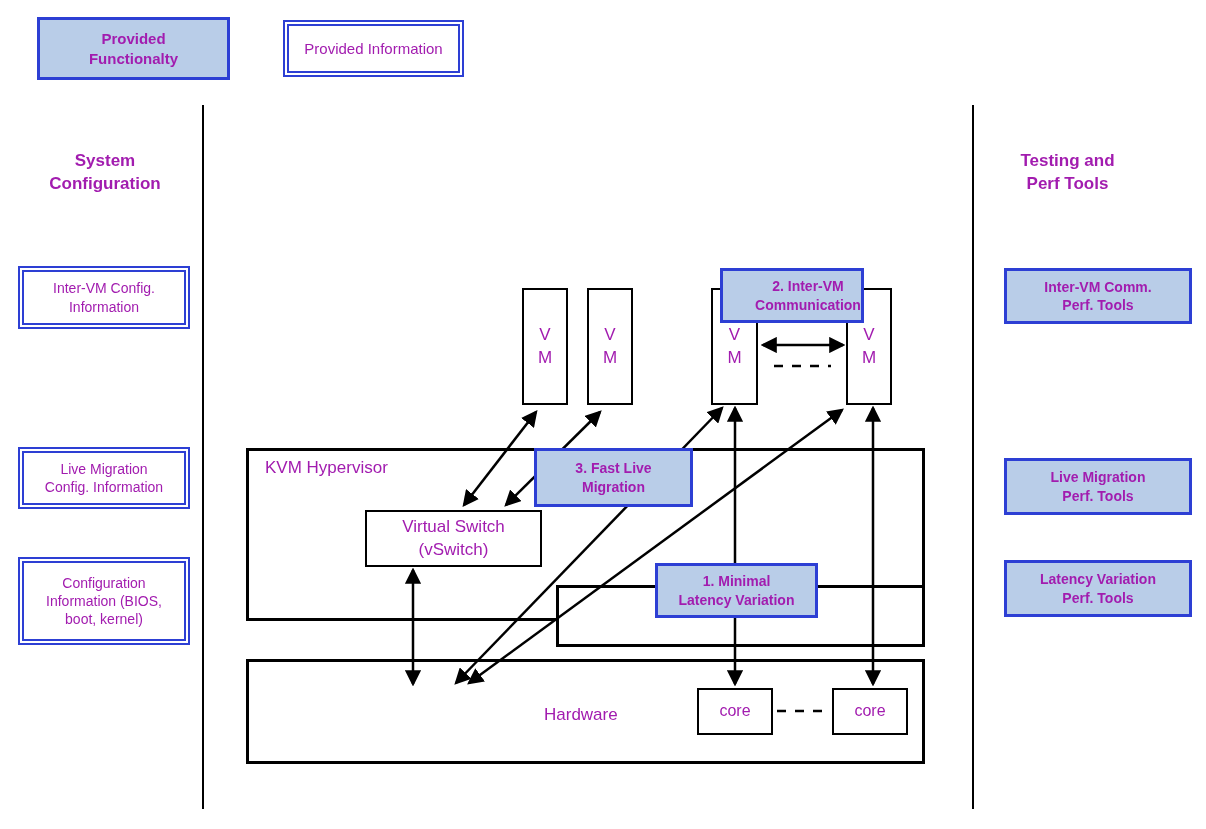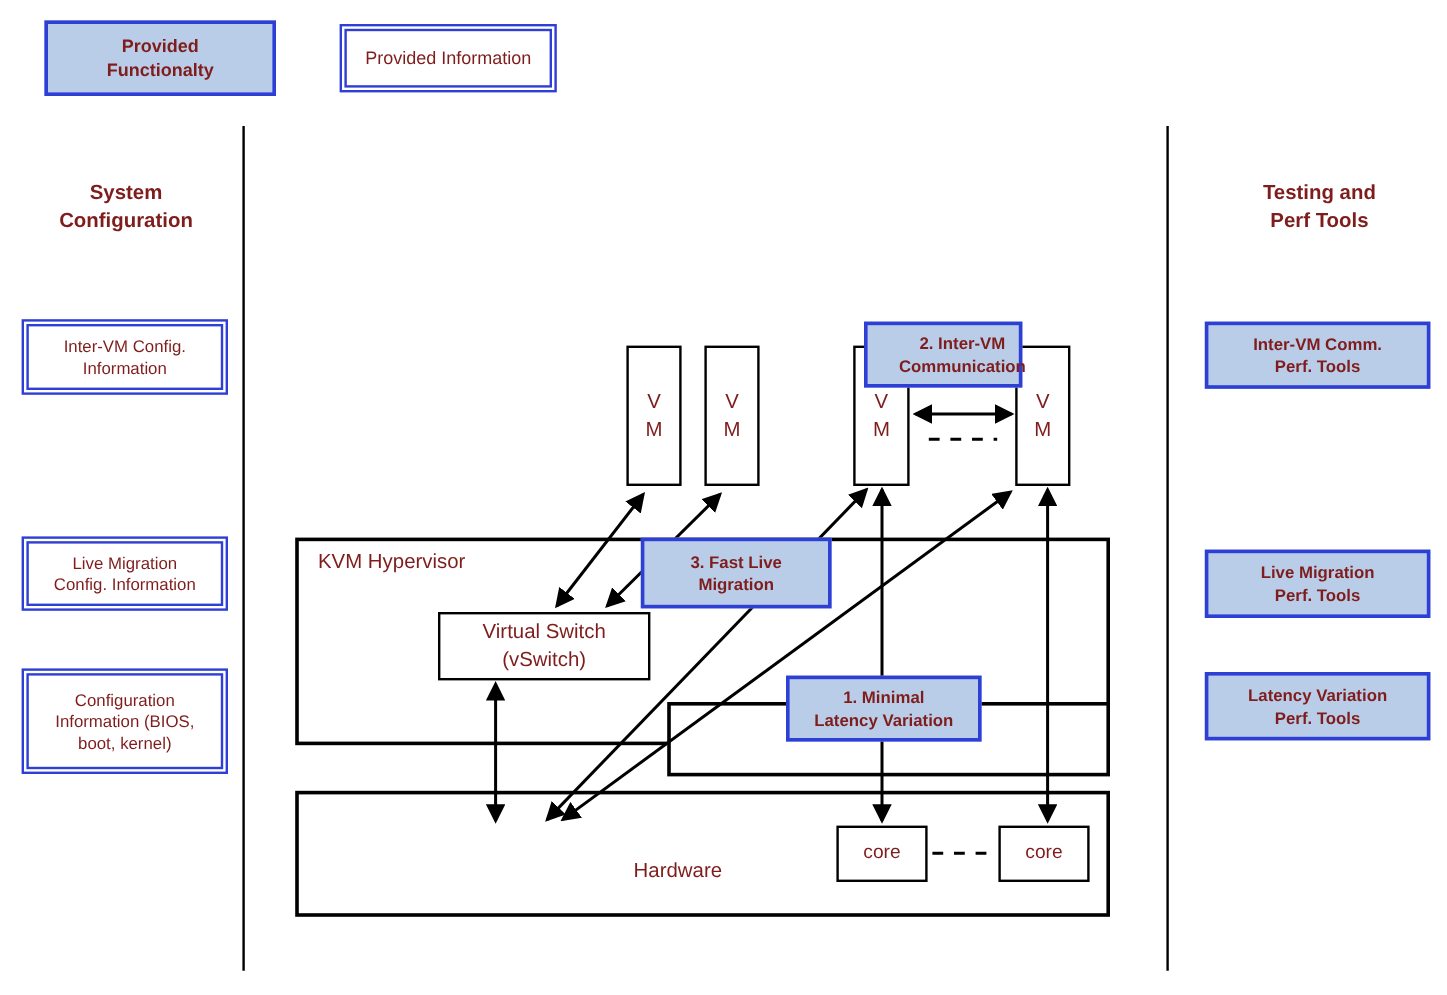--- a/index.html
+++ b/index.html
@@ -1,18 +1,18 @@
 <!DOCTYPE html>
 <html><head>
 <meta charset="utf-8">
 <style>
   html,body{margin:0;padding:0;background:#fff;}
   #canvas{
     position:relative;width:1206px;height:829px;background:#ffffff;
-    font-family:"Liberation Sans", sans-serif;color:#7f1d1d;overflow:hidden;
+    font-family:"Liberation Sans", sans-serif;color:#a21caf;overflow:hidden;
   }
   .box{
     position:absolute;box-sizing:border-box;display:flex;align-items:center;
     justify-content:center;text-align:center;white-space:pre-line;background:#fff;
     z-index:1;line-height:1.3;
   }
   .b2{border:2px solid #000;}
   .b3{border:3px solid #000;}
   .dbl{border:2px solid #2d3fd4;}
   .dbl::before{content:"";position:absolute;inset:2px;border:2px solid #2d3fd4;pointer-events:none;}
@@ -36,21 +36,21 @@
 
   <div class="box bluefill f15" style="left:37px;top:17px;width:193px;height:63px;">Provided
 Functionalty</div>
 
   <div class="box dbl f15" style="left:283px;top:20px;width:181px;height:57px;">Provided Information</div>
 
   <div class="hdr" style="left:15px;top:150px;width:180px;">System
 Configuration</div>
 
 
-  <div class="hdr" style="left:975px;top:150px;width:185px;margin-left:32px;">Testing and
+  <div class="hdr" style="left:975px;top:150px;width:185px;">Testing and
 Perf Tools</div>
 
   <div class="box dbl f14" style="left:18px;top:266px;width:172px;height:63px;">Inter-VM Config.
 Information</div>
 
   <div class="box dbl f14" style="left:18px;top:447px;width:172px;height:62px;">Live Migration
 Config. Information</div>
 
   <div class="box dbl f14" style="left:18px;top:557px;width:172px;height:88px;">Configuration
 Information (BIOS,
@@ -82,21 +82,21 @@
   </div>
 
   <div class="box b3" style="left:556px;top:585px;width:369px;height:62px;">
     <span class="inlabel" style="left:250px;top:12px;">e</span>
   </div>
 
   <div class="box b2 f17" style="left:365px;top:510px;width:177px;height:57px;">Virtual Switch
 (vSwitch)</div>
 
   <div class="box b3" style="left:246px;top:659px;width:679px;height:105px;">
-    <span class="inlabel" style="left:279px;top:42px;margin-top:11px;">Hardware</span>
+    <span class="inlabel" style="left:295px;top:42px;">Hardware</span>
   </div>
 
 
   <div class="box b2 f16" style="left:697px;top:688px;width:76px;height:47px;">core</div>
 
   <div class="box b2 f16" style="left:832px;top:688px;width:76px;height:47px;">core</div>
 
   <svg class="wires" width="1206" height="829" viewBox="0 0 1206 829">
     <defs>
       <marker id="arr" viewBox="0 0 10 10" refX="8.5" refY="5" markerWidth="6.5" markerHeight="6.5" orient="auto-start-reverse">
@@ -117,21 +117,21 @@
 
     <line x1="735" y1="408" x2="735" y2="684" stroke="#000" stroke-width="2.5" marker-start="url(#arr)" marker-end="url(#arr)"></line>
     <line x1="873" y1="408" x2="873" y2="684" stroke="#000" stroke-width="2.5" marker-start="url(#arr)" marker-end="url(#arr)"></line>
 
     <line x1="763" y1="345" x2="843" y2="345" stroke="#000" stroke-width="2.5" marker-start="url(#arr)" marker-end="url(#arr)"></line>
 
     <line x1="774" y1="366" x2="831" y2="366" stroke="#000" stroke-width="2.5" stroke-dasharray="9,9"></line>
     <line x1="777" y1="711" x2="828" y2="711" stroke="#000" stroke-width="2.5" stroke-dasharray="9,9"></line>
   </svg>
 
-  <div class="box bluefill f14 overlay" style="left:720px;top:268px;width:132px;height:55px;padding-left:32px;">2. Inter-VM
+  <div class="box bluefill f14 overlay" style="left:720px;top:268px;width:144px;height:55px;padding-left:32px;">2. Inter-VM
 Communication</div>
 
   <div class="box bluefill f14 overlay" style="left:534px;top:448px;width:159px;height:59px;">3. Fast Live
 Migration</div>
 
   <div class="box bluefill f14 overlay" style="left:655px;top:563px;width:163px;height:55px;">1. Minimal
 Latency Variation</div>
 
 </div>
 

